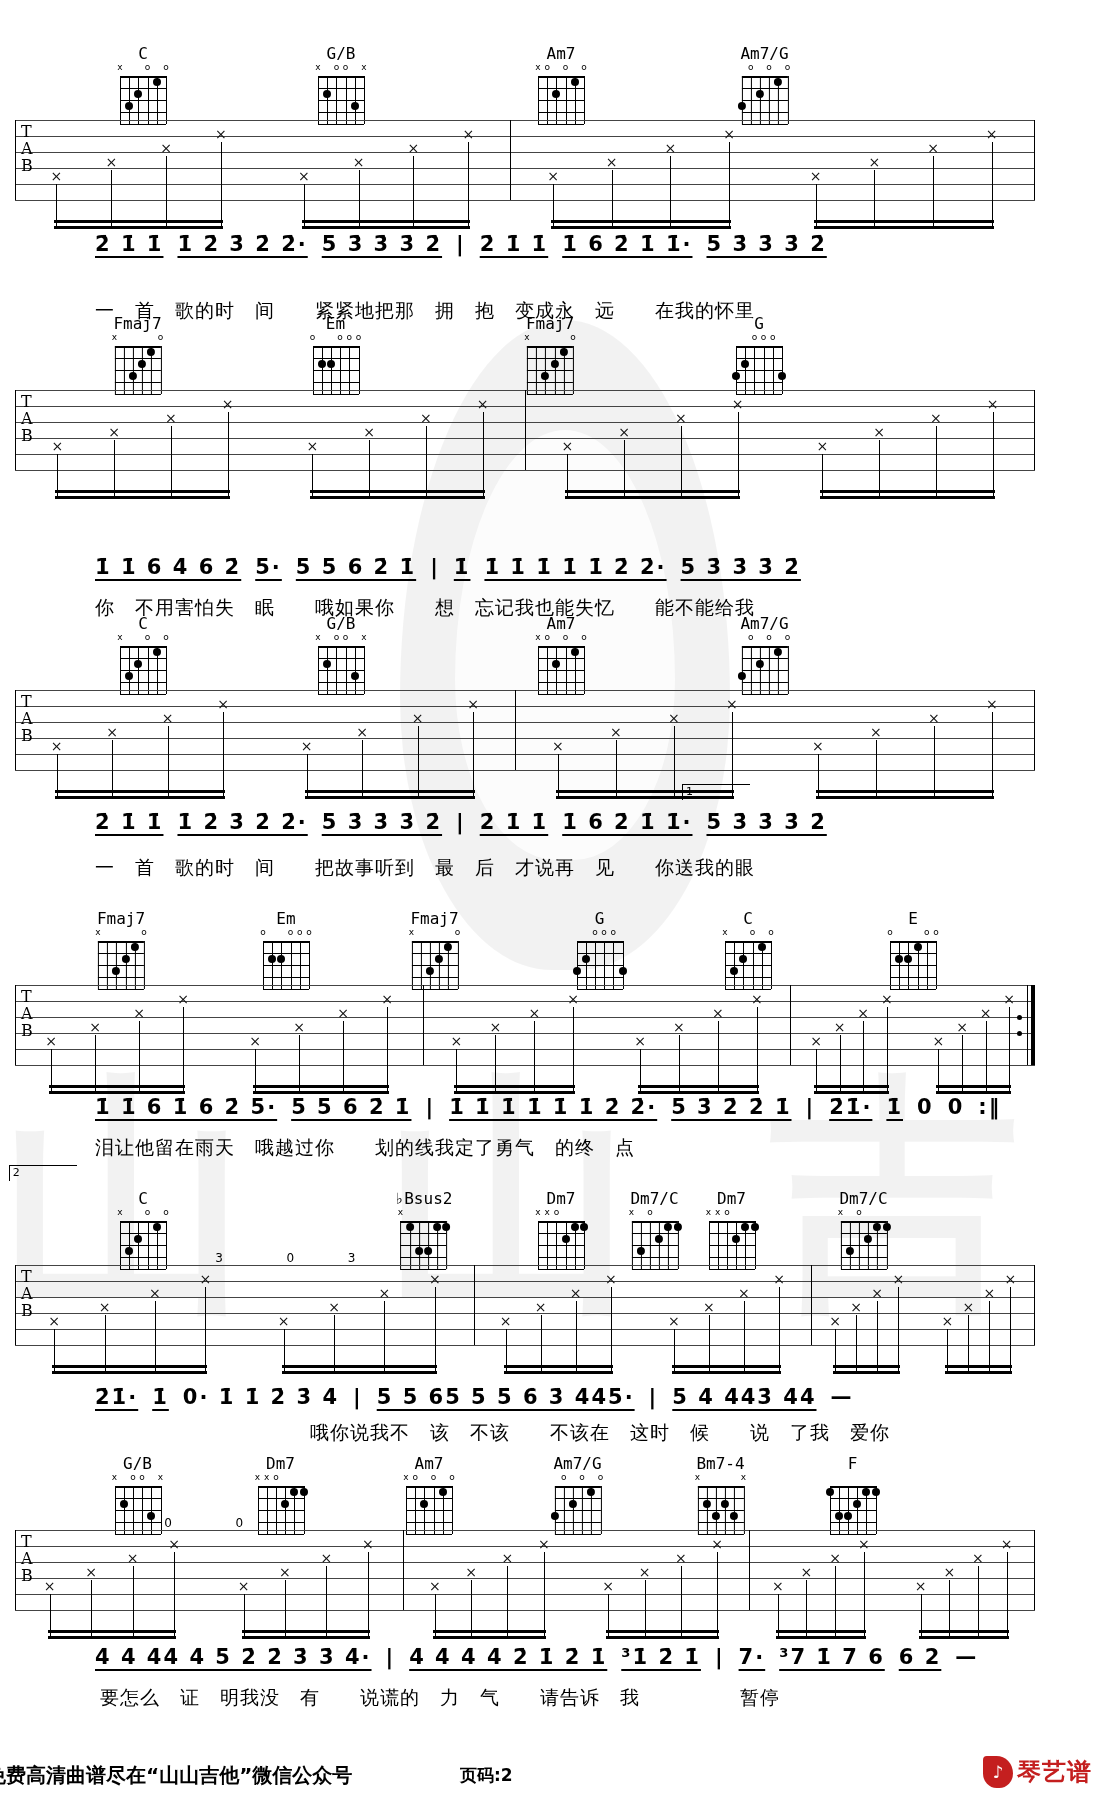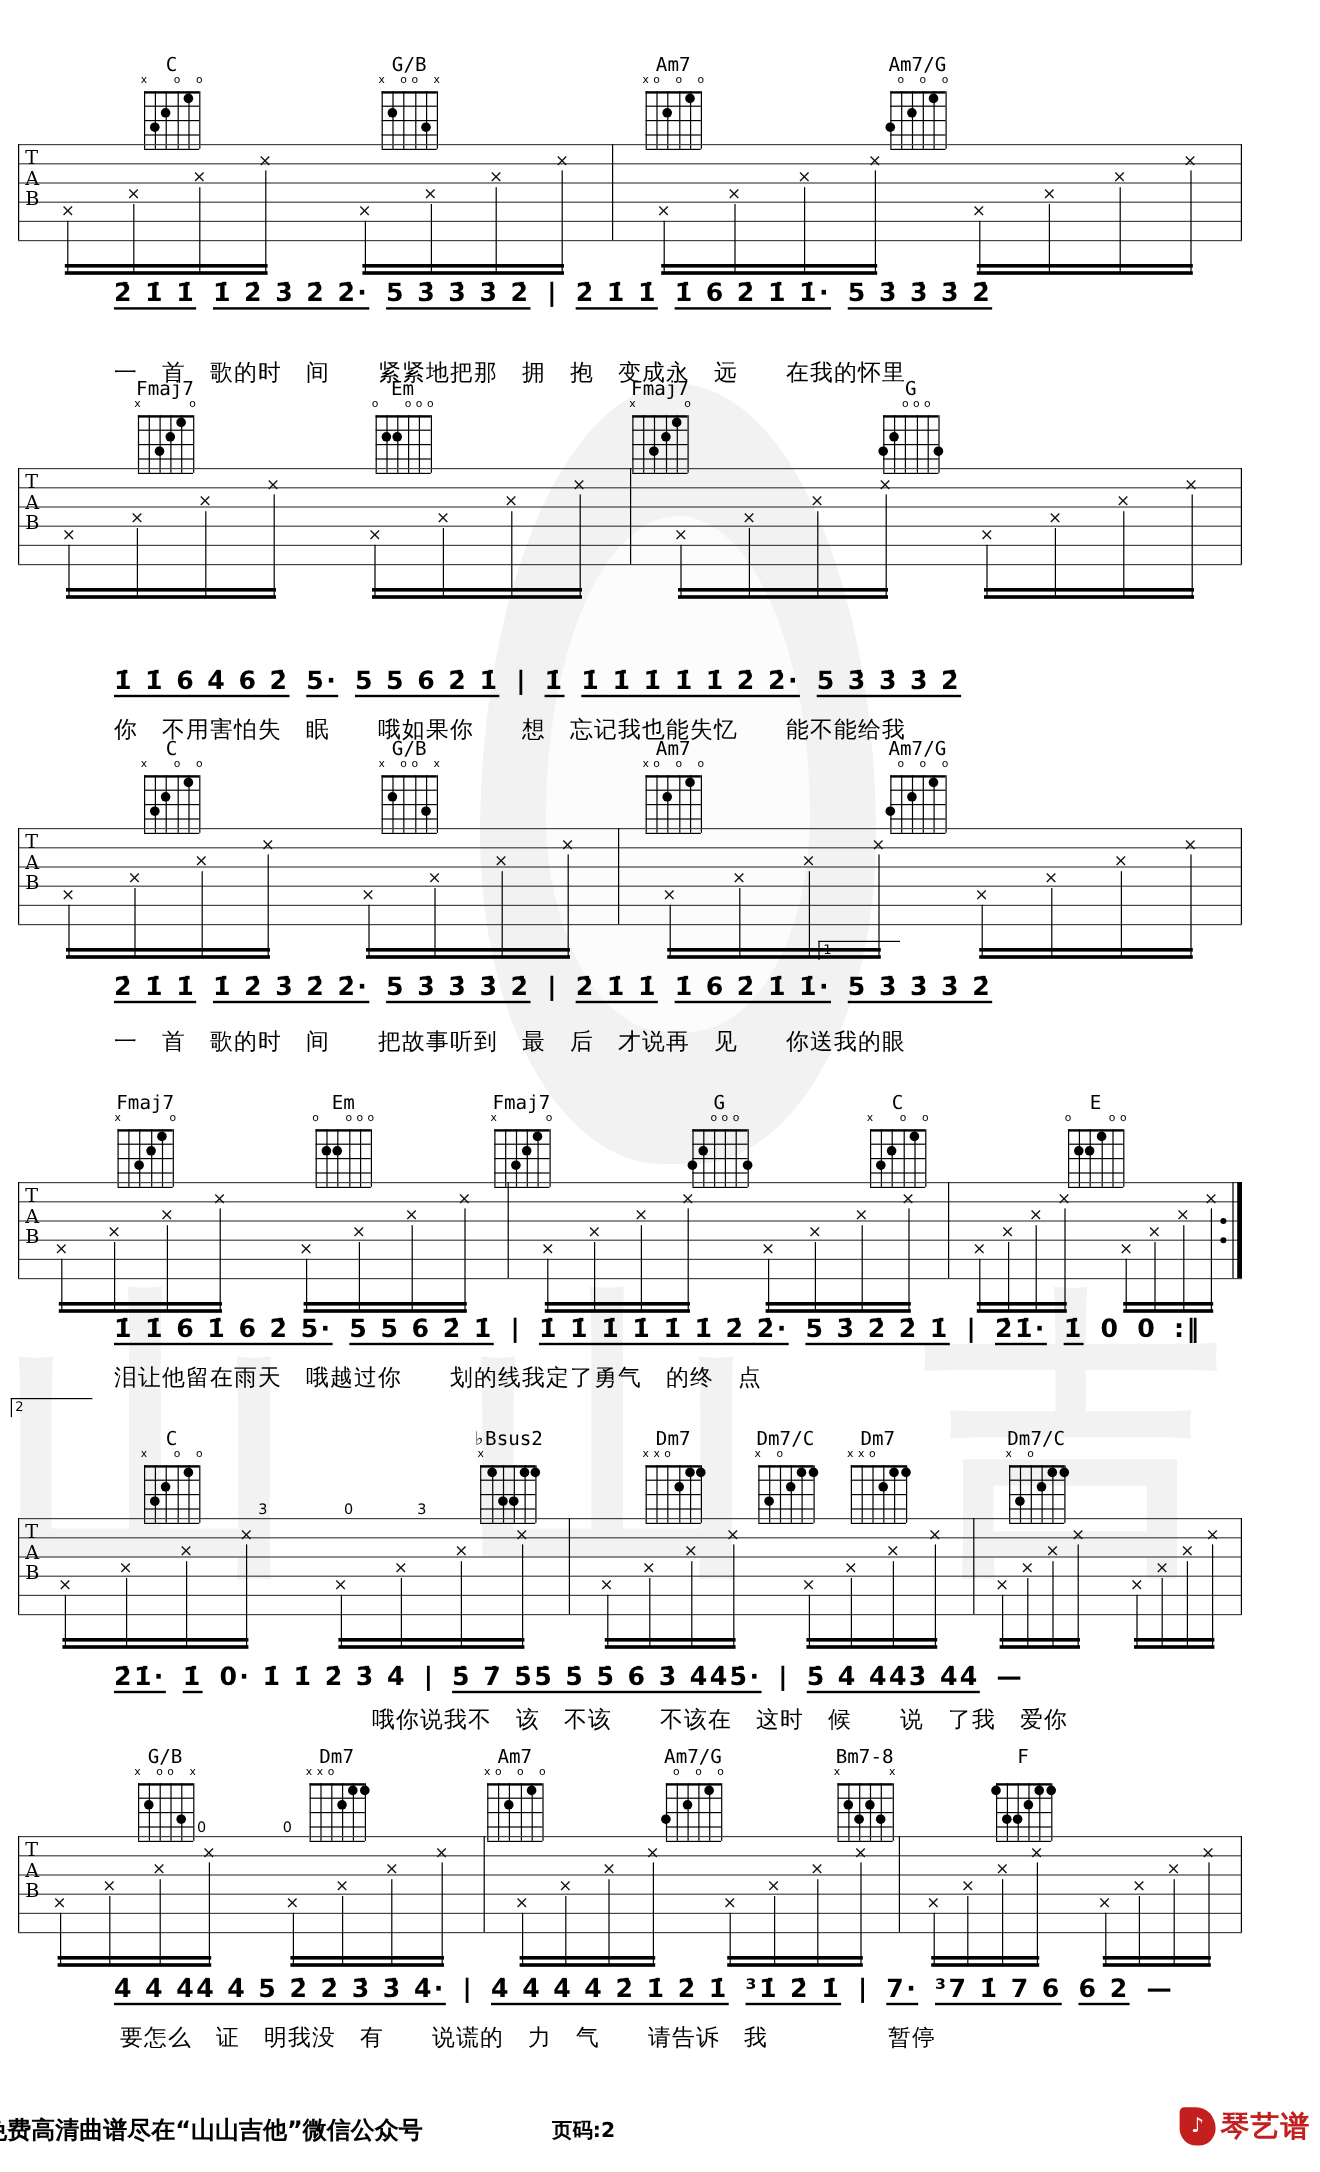--- a/index.html
+++ b/index.html
@@ -914,21 +914,21 @@
           <span class="xmark" style="left: 953.375px; top: 42px;">×</span>
           <div class="stem" style="left: 953.375px; top: 50px; height: 58px;"></div>
           <span class="xmark" style="left: 974.425px; top: 28px;">×</span>
           <div class="stem" style="left: 974.425px; top: 36px; height: 72px;"></div>
           <span class="xmark" style="left: 995.475px; top: 14px;">×</span>
           <div class="stem" style="left: 995.475px; top: 22px; height: 86px;"></div>
           <div class="beam" style="left: 930.325px; width: 67.15px; top: 100px;"></div>
           <div class="beam" style="left: 930.325px; width: 67.15px; top: 106px;"></div>
         </div>
         <div class="ending" style="left: 0.8%; top: -18px;">2</div>
-        <div class="melody" style="top: 202px; padding-left: 95px;"><span class="mgroup">2̇1̇·</span><span class="mgroup">1̇</span><span class="mgroup nou">0· 1̇ 1̇ 2̇ 3̇ 4̇</span><span class="mgroup nou">|</span><span class="mgroup">5̇ 7̇ 5̇5̇ 5̇ 5̇ 6̇ 3̇ 4̇4̇5̇·</span><span class="mgroup nou">|</span><span class="mgroup">5̇ 4̇ 4̇4̇3̇ 4̇4̇</span><span class="mgroup nou">—</span></div>
+        <div class="melody" style="top: 202px; padding-left: 95px;"><span class="mgroup">2̇1̇·</span><span class="mgroup">1̇</span><span class="mgroup nou">0· 1̇ 1̇ 2̇ 3̇ 4̇</span><span class="mgroup nou">|</span><span class="mgroup">5̇ 5̇ 6̇5̇ 5̇ 5̇ 6̇ 3̇ 4̇4̇5̇·</span><span class="mgroup nou">|</span><span class="mgroup">5̇ 4̇ 4̇4̇3̇ 4̇4̇</span><span class="mgroup nou">—</span></div>
         <div class="lyrics" style="top: 237px; padding-left: 310px;">哦你说我不　该　不该　　不该在　这时　候　　说　了我　爱你</div>
       </div>
       <div class="system" style="top: 1452px;">
         <div class="chord" style="left: 12.5%; top: 2px;">
           <div class="chord-name">G/B</div>
           <div class="cgrid">
             <div class="cv" style="left: 0%;"></div>
             <div class="cv" style="left: 20%;"></div>
             <div class="cv" style="left: 40%;"></div>
             <div class="cv" style="left: 60%;"></div>
@@ -1007,21 +1007,21 @@
             <div class="ch" style="top: 100%;"></div>
             <span class="cmark" style="left: 20%;">o</span>
             <span class="cmark" style="left: 60%;">o</span>
             <span class="cmark" style="left: 100%;">o</span>
             <div class="cdot" style="left: 0%; top: 62.5%;"></div>
             <div class="cdot" style="left: 40%; top: 37.5%;"></div>
             <div class="cdot" style="left: 80%; top: 12.5%;"></div>
           </div>
         </div>
         <div class="chord" style="left: 65.5%; top: 2px;">
-          <div class="chord-name">Bm7-8</div>
+          <div class="chord-name">Bm7-4</div>
           <div class="cgrid">
             <div class="cv" style="left: 0%;"></div>
             <div class="cv" style="left: 20%;"></div>
             <div class="cv" style="left: 40%;"></div>
             <div class="cv" style="left: 60%;"></div>
             <div class="cv" style="left: 80%;"></div>
             <div class="cv" style="left: 100%;"></div>
             <div class="ch nut" style="top: 0%;"></div>
             <div class="ch" style="top: 25%;"></div>
             <div class="ch" style="top: 50%;"></div>

